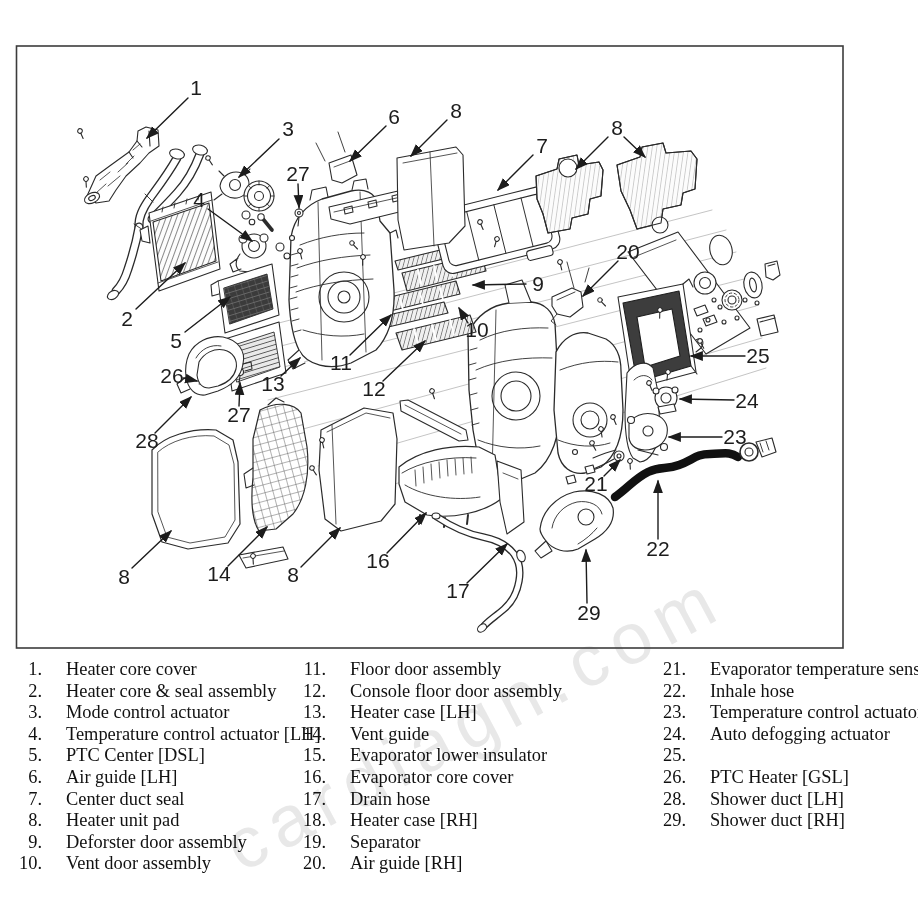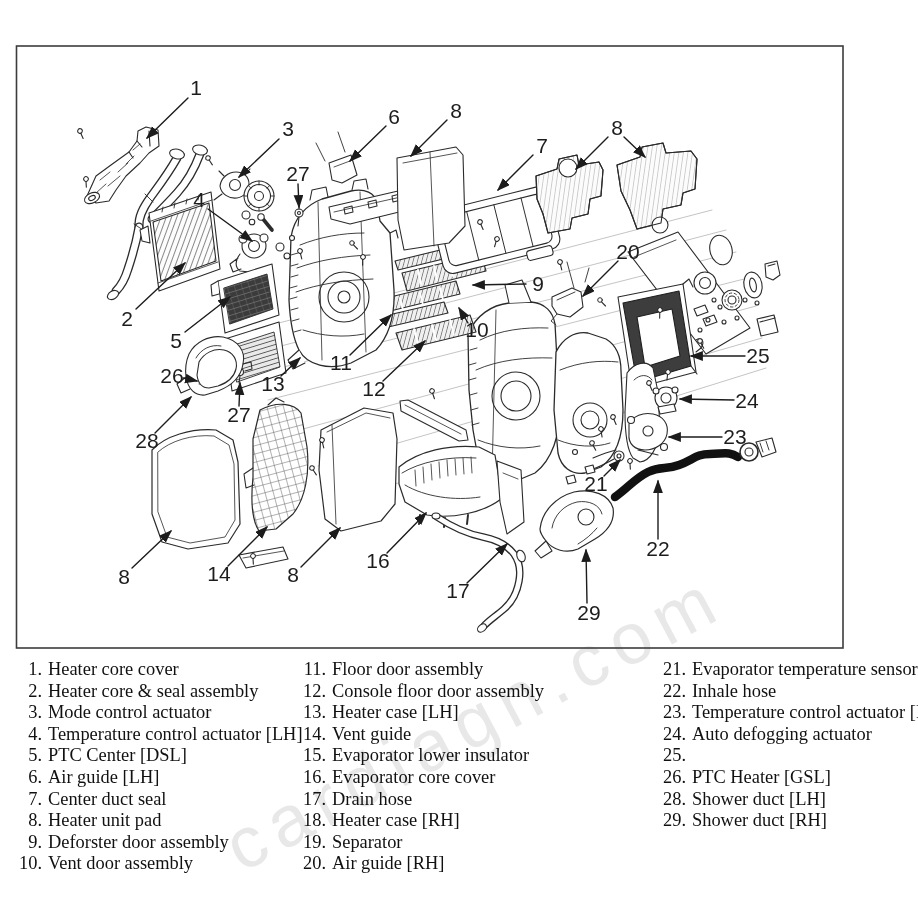--- a/index.html
+++ b/index.html
@@ -13,21 +13,21 @@
   .callout-num{font-family:"Liberation Sans",sans-serif;font-size:21px;fill:#1c1c1c;
         text-anchor:middle;}
   #legend{position:absolute;left:0;top:659px;width:918px;z-index:3;
         font-size:18.4px;color:#111;}
   .legend-col{position:absolute;top:0;}
   .legend-col.c1{left:12px;}
   .legend-col.c2{left:296px;}
   .legend-col.c3{left:656px;}
   .legend-line{display:flex;height:21.6px;line-height:21.6px;white-space:nowrap;}
   .legend-line .num{display:inline-block;width:30px;text-align:right;}
-  .legend-line .lbl{margin-left:6px;}
+  .legend-line .lbl{margin-left:24px;}
 </style>
 </head>
 <body>
 
 <div id="page">
 
   <div id="watermark">cardiagn.com</div>
 
   <svg id="diagram-svg" width="918" height="918" viewBox="0 0 918 918">
     <defs>

